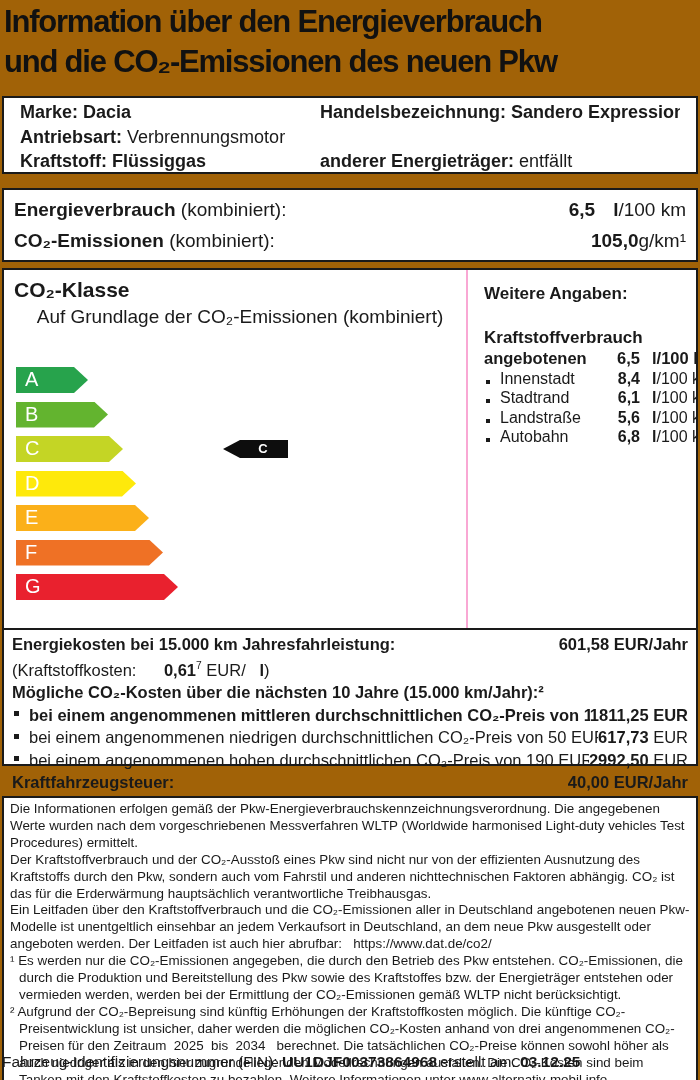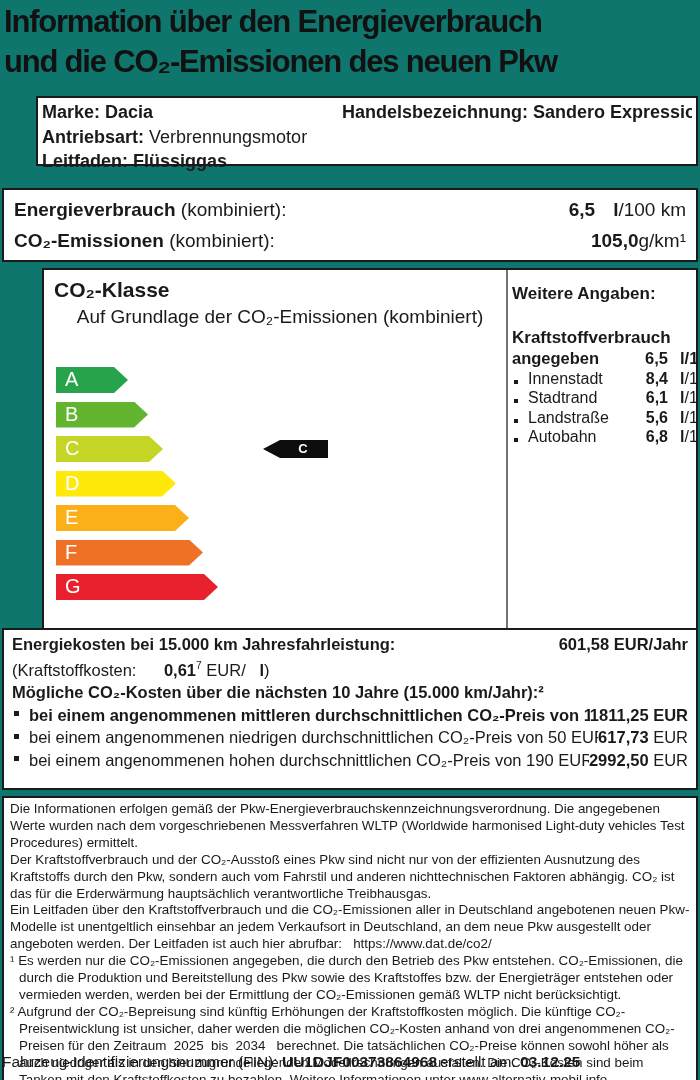--- a/index.html
+++ b/index.html
@@ -1,61 +1,61 @@
 <!DOCTYPE html>
 <html><head>
 <meta charset="utf-8">
 <style>
   html,body{margin:0;padding:0;background:#fff;}
-  #page{position:relative;width:700px;height:1080px;background:#0f766e;overflow:hidden;
+  #page{position:relative;width:700px;height:1080px;background:#a16207;overflow:hidden;
         font-family:"Liberation Sans","DejaVu Sans",sans-serif;color:#1a1a1a;}
   .box{position:absolute;left:2px;right:2px;border:2px solid #1a1a1a;box-sizing:border-box;background:#fff;}
   b,.b{font-weight:bold;}
   .pre{white-space:pre-wrap;}
 
   
   #title{position:absolute;top:2px;left:4px;right:2px;font-weight:bold;font-size:31px;
          line-height:40px;letter-spacing:-1.2px;color:#111;}
 
   
-  #box-vehicle{top:96px;height:70px;padding:2px 4px;font-size:18px;line-height:24.5px;margin-left:34px;}
+  #box-vehicle{top:96px;height:78px;padding:2px 16px;font-size:18px;line-height:24.5px;}
   .b1row{display:grid;grid-template-columns:300px 1fr;}
   .b1cell{white-space:nowrap;overflow:hidden;}
 
   
   #box-consumption{top:188px;height:74px;padding:4px 10px;font-size:19px;line-height:31px;}
   .c-row{display:flex;justify-content:space-between;}
   .c-right{display:inline-flex;align-items:baseline;}
   .gap18{display:inline-block;width:18px;}
 
   
-  #box-class{top:268px;height:406px;margin-left:40px;}
+  #box-class{top:268px;height:406px;}
   #class-left{position:absolute;left:0;top:0;bottom:0;width:462px;overflow:hidden;}
   #class-title{font-size:21px;font-weight:bold;padding:8px 0 0 10px;}
   #class-subtitle{font-size:19px;padding:4px 0 0 10px;text-align:center;}
   #class-chart{position:absolute;left:12px;top:97px;width:440px;}
   .class-row{height:26px;margin-bottom:8.5px;position:relative;}
   .class-arrow{height:26px;color:#fff;font-size:20px;line-height:25px;padding-left:9px;
                box-sizing:border-box;clip-path:polygon(0 0,calc(100% - 14px) 0,100% 50%,calc(100% - 14px) 100%,0 100%);}
   #indicator{position:absolute;left:207px;top:4px;width:65px;height:18px;background:#0d0d0d;color:#fff;
              font-size:13px;font-weight:bold;line-height:18px;text-align:center;padding-left:15px;box-sizing:border-box;
              clip-path:polygon(0 50%,17px 0,100% 0,100% 100%,17px 100%);}
-  #class-right{position:absolute;left:462px;right:0;top:0;bottom:0;border-left:2px solid #737373;
-               padding:14px 6px 0 4px;box-sizing:border-box;overflow:hidden;}
+  #class-right{position:absolute;left:462px;right:0;top:0;bottom:0;border-left:2px solid #f9a8d4;
+               padding:14px 6px 0 16px;box-sizing:border-box;overflow:hidden;}
   .wa-title{font-size:17px;font-weight:bold;margin-bottom:24px;}
   .wa-section{font-size:17px;font-weight:bold;margin-bottom:1px;}
   .wa-row{display:grid;grid-template-columns:16px 98px 42px auto;font-size:16px;line-height:19.5px;align-items:baseline;}
   .wa-row.head{font-size:16.5px;font-weight:bold;}
   .wa-row .lbl2{grid-column:1 / span 2;}
   .wa-val{text-align:right;font-weight:bold;}
   .wa-unit{padding-left:12px;white-space:nowrap;}
   .sqdot{width:4px;height:4px;background:#1a1a1a;margin-top:8px;margin-left:2px;}
 
   
-  #box-costs{top:628px;height:162px;padding:3px 8px;font-size:16.5px;line-height:22.4px;}
+  #box-costs{top:628px;height:138px;padding:3px 8px;font-size:16.5px;line-height:22.4px;}
   .cost-line{display:flex;justify-content:space-between;align-items:baseline;}
   .cost-left{display:flex;align-items:baseline;min-width:0;}
   .sq4{flex:none;width:5px;height:5px;background:#1a1a1a;margin:0 10px 2px 2px;align-self:center;}
   .cost-val{white-space:nowrap;}
   .nowrap{white-space:nowrap;overflow:hidden;}
 
   
   #box-fine{top:796px;height:312px;padding:3px 6px;font-size:13.4px;line-height:16.9px;}
   .fp{white-space:pre-wrap;}
   .fn{white-space:pre-wrap;padding-left:9px;text-indent:-9px;}
@@ -75,21 +75,22 @@
     <div>und die CO₂-Emissionen des neuen Pkw</div>
   </div>
 
   <div class="box" id="box-vehicle">
     <div class="b1row">
       <div class="b1cell"><b><span>Marke:</span> <span>Dacia</span></b></div>
       <div class="b1cell"><b><span>Handelsbezeichnung:</span> <span>Sandero Expression</span></b></div>
     </div>
     <div class="b1cell"><b>Antriebsart:</b> <span>Verbrennungsmotor</span></div>
     <div class="b1row">
-      <div class="b1cell"><b><span>Leitfaden:</span> <span>Flüssiggas</span></b></div>
+      <div class="b1cell"><b><span>Kraftstoff:</span> <span>Flüssiggas</span></b></div>
+      <div class="b1cell"><b>anderer Energieträger:</b> <span>entfällt</span></div>
     </div>
   </div>
 
   <div class="box" id="box-consumption">
     <div class="c-row">
       <span><b>Energieverbrauch</b><span> (kombiniert):</span></span>
       <span class="c-right">
           <b>6,5</b>
           <span class="gap18"></span>
           <b>l</b>
@@ -131,21 +132,21 @@
           </div>
           <div class="class-row">
             <div class="class-arrow" style="width: 162px; background: rgb(233, 33, 46);">G</div>
           </div>
         </div>
     </div>
     <div id="class-right">
       <div class="wa-title">Weitere Angaben:</div>
       <div class="wa-section">Kraftstoffverbrauch</div>
       <div class="wa-row head">
-        <span class="lbl2">angegeben</span>
+        <span class="lbl2">angebotenen</span>
         <span class="wa-val">6,5</span>
         <span class="wa-unit b">l/100 km</span>
       </div>
       <div class="wa-row">
         <span class="sqdot"></span>
         <span>Innenstadt</span>
         <span class="wa-val">8,4</span>
         <span class="wa-unit"><b>l</b><span>/100 km</span></span>
       </div>
       <div class="wa-row">
@@ -190,20 +191,24 @@
         </span>
       <span class="cost-val"><b>617,73</b><span> EUR</span></span>
     </div>
     <div class="cost-line">
       <span class="cost-left">
           <span class="sq4"></span>
           <span class="pre nowrap">bei einem angenommenen hohen durchschnittlichen CO₂-Preis von  190  EUR/t:</span>
         </span>
       <span class="cost-val"><b>2992,50</b><span> EUR</span></span>
     </div>
+    <div class="cost-line b">
+      <span>Kraftfahrzeugsteuer:</span>
+      <span class="cost-val">40,00 EUR/Jahr</span>
+    </div>
   </div>
 
   <div class="box" id="box-fine">
     <div class="fp">Die Informationen erfolgen gemäß der Pkw-Energieverbrauchskennzeichnungsverordnung. Die angegebenen Werte wurden nach dem vorgeschriebenen Messverfahren WLTP (Worldwide harmonised Light-duty vehicles Test Procedures) ermittelt.</div>
     <div class="fp">Der Kraftstoffverbrauch und der CO₂-Ausstoß eines Pkw sind nicht nur von der effizienten Ausnutzung des Kraftstoffs durch den Pkw, sondern auch vom Fahrstil und anderen nichttechnischen Faktoren abhängig. CO₂ ist das für die Erderwärmung hauptsächlich verantwortliche Treibhausgas.</div>
     <div class="fp">Ein Leitfaden über den Kraftstoffverbrauch und die CO₂-Emissionen aller in Deutschland angebotenen neuen Pkw-Modelle ist unentgeltlich einsehbar an jedem Verkaufsort in Deutschland, an dem neue Pkw ausgestellt oder angeboten werden. Der Leitfaden ist auch hier abrufbar:   https://www.dat.de/co2/</div>
     <div class="fn">¹ Es werden nur die CO₂-Emissionen angegeben, die durch den Betrieb des Pkw entstehen. CO₂-Emissionen, die durch die Produktion und Bereitstellung des Pkw sowie des Kraftstoffes bzw. der Energieträger entstehen oder vermieden werden, werden bei der Ermittlung der CO₂-Emissionen gemäß WLTP nicht berücksichtigt.</div>
     <div class="fn">² Aufgrund der CO₂-Bepreisung sind künftig Erhöhungen der Kraftstoffkosten möglich. Die künftige CO₂-Preisentwicklung ist unsicher, daher werden die möglichen CO₂-Kosten anhand von drei angenommenen CO₂-Preisen für den Zeitraum  2025  bis  2034   berechnet. Die tatsächlichen CO₂-Preise können sowohl höher als auch niedriger als in den hier zugrundeliegenden Modellrechnungen ausfallen. Die CO₂-Kosten sind beim Tanken mit den Kraftstoffkosten zu bezahlen. Weitere Informationen unter www.alternativ-mobil.info.</div>
   </div>
 

